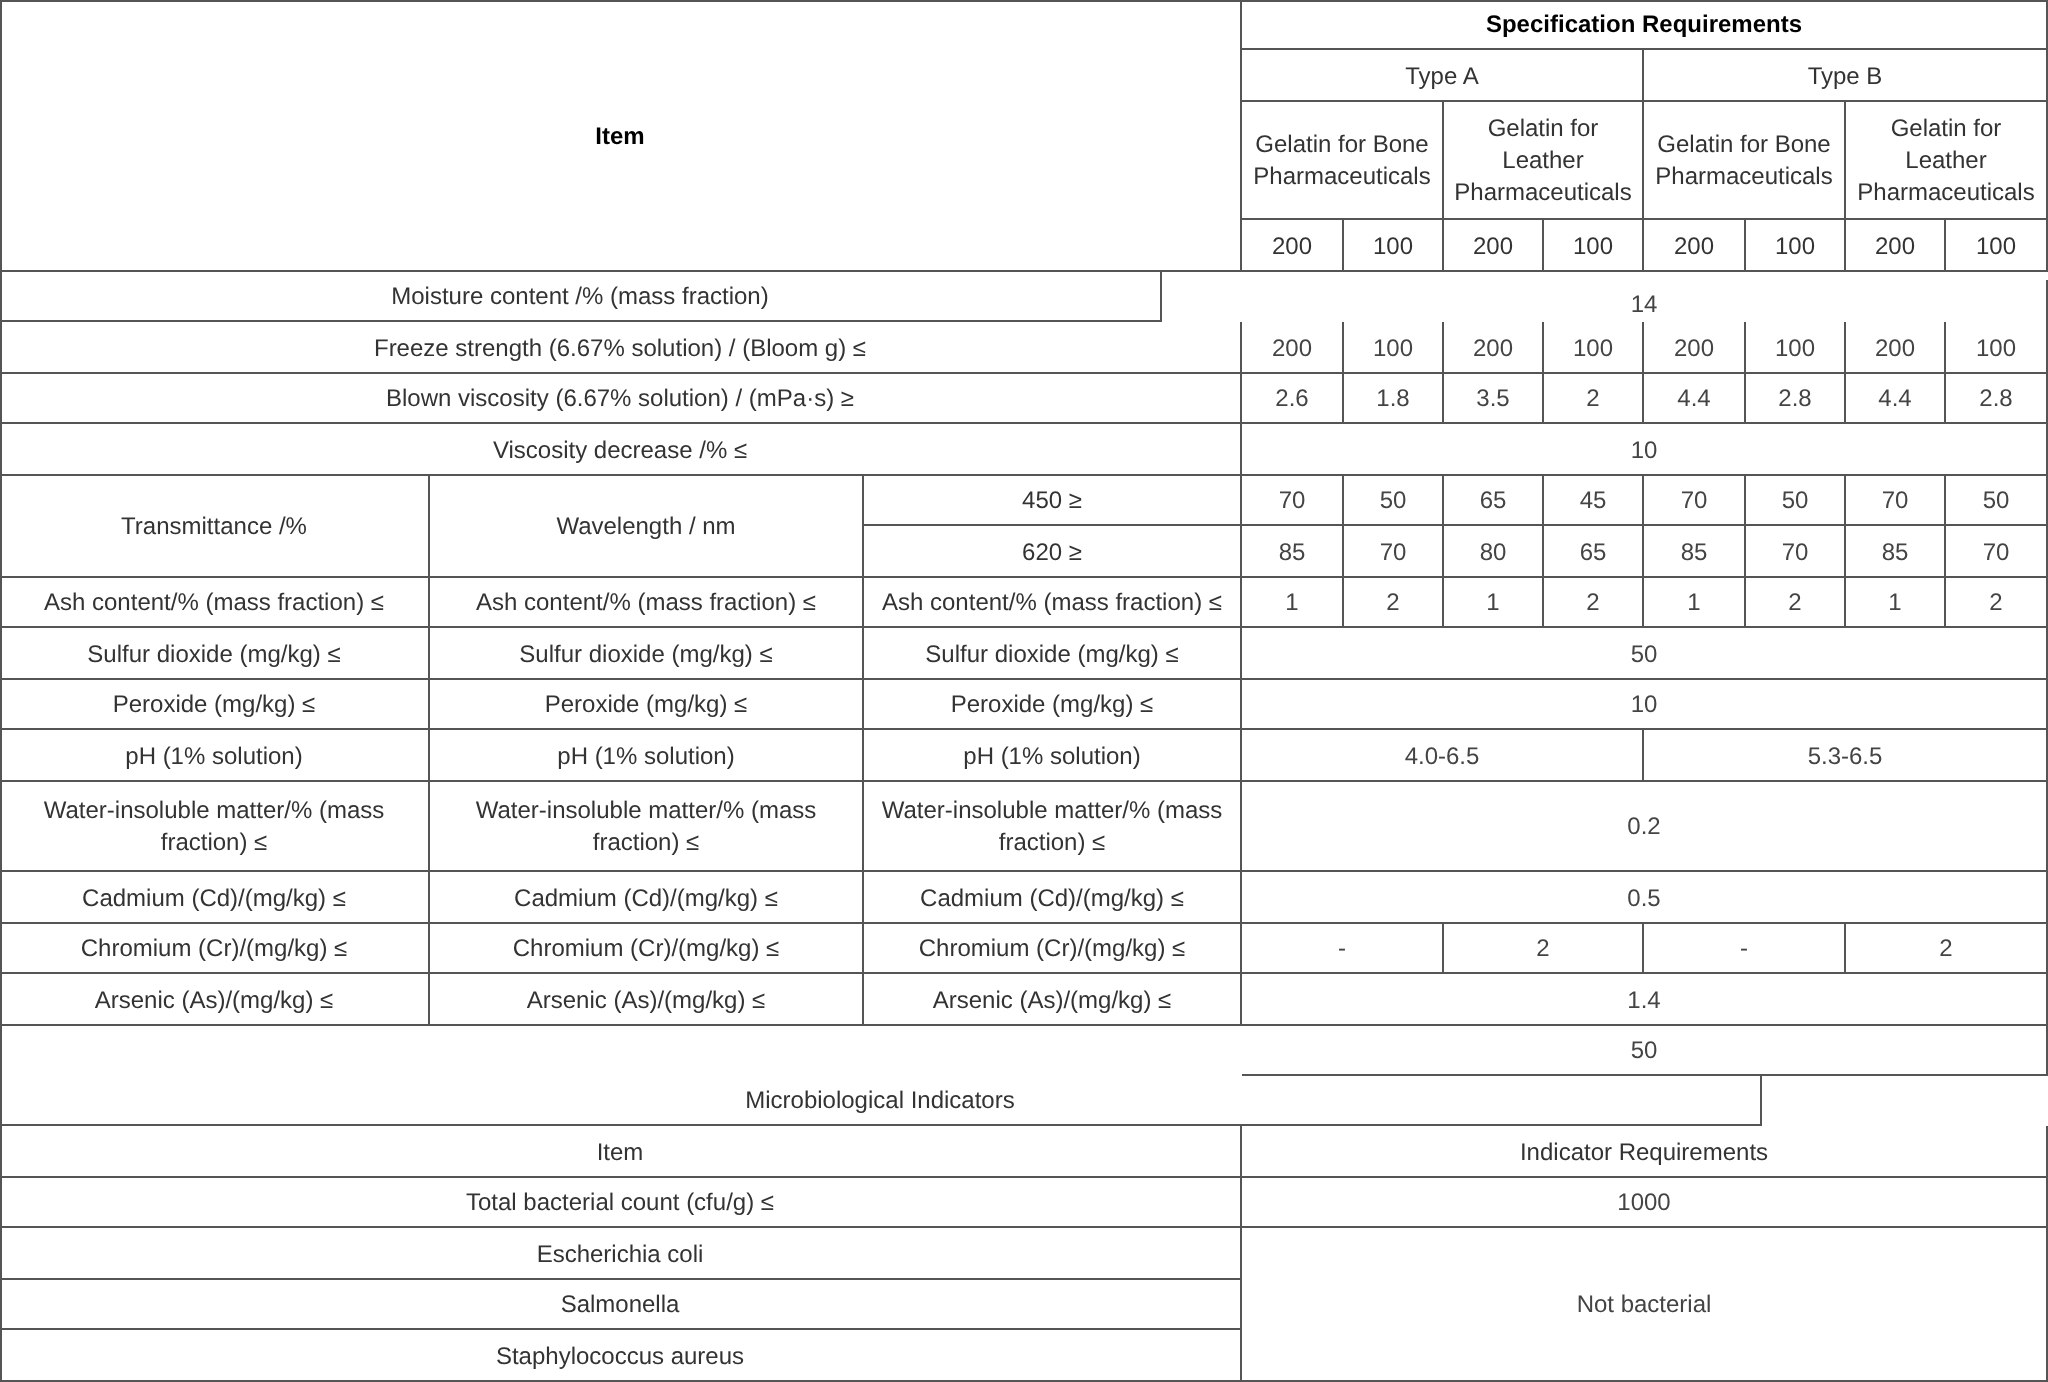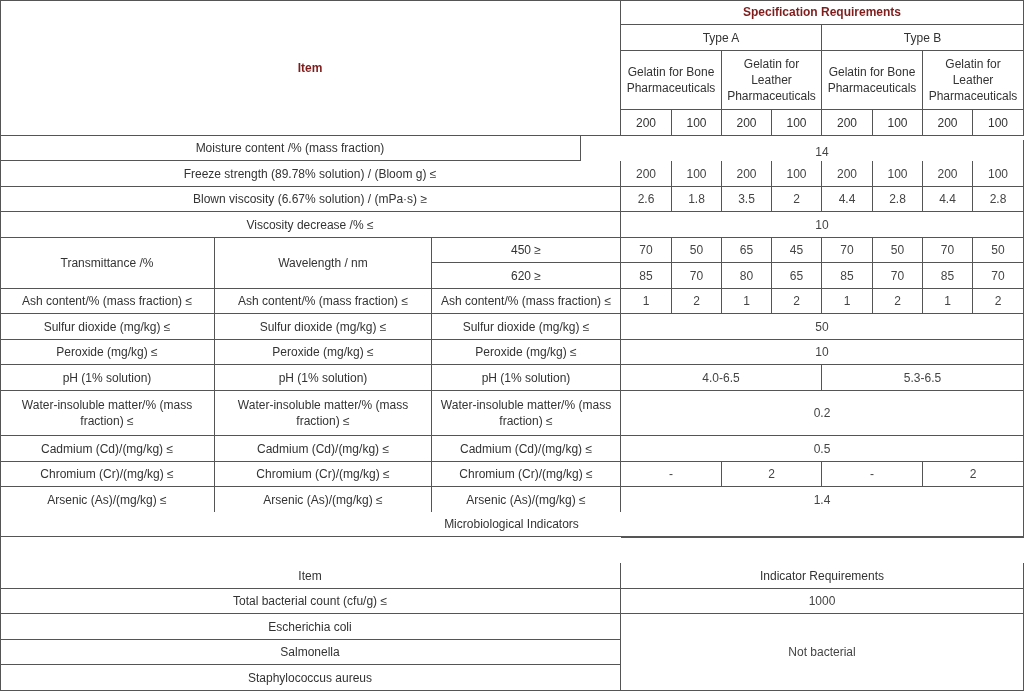--- a/index.html
+++ b/index.html
@@ -2,21 +2,21 @@
 <html><head>
 <meta charset="utf-8">
 <style>
   html, body { margin: 0; padding: 0; background: #ffffff; }
   body { width: 1024px; height: 691px; position: relative; overflow: hidden;
          font-family: "Liberation Sans", "DejaVu Sans", sans-serif; }
   #grid { position: absolute; left: 0; top: 0; width: 1024px; height: 691px; }
   .c { position: absolute; box-sizing: border-box; border-right: 1px solid #555; border-bottom: 1px solid #555;
        display: flex; align-items: center; justify-content: center; text-align: center;
        font-size: 12px; color: #333; line-height: 16px; padding: 0 4px; background: #fff; }
-  .b { font-weight: bold; color: #7f1d1d; }
+  .b { font-weight: bold; color: #000000; }
   .v { color: #444; }
   #frame { position: absolute; left: 0; top: 0; width: 1024px; height: 691px; box-sizing: border-box;
            border-left: 1px solid #555; border-top: 1px solid #555; pointer-events: none; }
 </style>
 </head>
 <body>
 
 <div id="grid">
     <div class="c b" style="left: 0px; top: 0px; width: 621px; height: 136px;">Item</div>
     <div class="c b" style="left: 621px; top: 0px; width: 403px; height: 25px;">Specification Requirements</div>
@@ -29,21 +29,21 @@
     <div class="c" style="left: 621px; top: 110px; width: 51px; height: 26px;">200</div>
     <div class="c" style="left: 672px; top: 110px; width: 50px; height: 26px;">100</div>
     <div class="c" style="left: 722px; top: 110px; width: 50px; height: 26px;">200</div>
     <div class="c" style="left: 772px; top: 110px; width: 50px; height: 26px;">100</div>
     <div class="c" style="left: 822px; top: 110px; width: 51px; height: 26px;">200</div>
     <div class="c" style="left: 873px; top: 110px; width: 50px; height: 26px;">100</div>
     <div class="c" style="left: 923px; top: 110px; width: 50px; height: 26px;">200</div>
     <div class="c" style="left: 973px; top: 110px; width: 51px; height: 26px;">100</div>
     <div class="c" style="left: 0px; top: 136px; width: 581px; height: 25px;">Moisture content /% (mass fraction)</div>
     <div class="c v" style="left: 621px; top: 140px; width: 403px; height: 25px;">14</div>
-    <div class="c" style="left: 0px; top: 161px; width: 621px; height: 26px;">Freeze strength (89.78% solution) / (Bloom g) ≤</div>
+    <div class="c" style="left: 0px; top: 161px; width: 621px; height: 26px;">Freeze strength (6.67% solution) / (Bloom g) ≤</div>
     <div class="c v" style="left: 621px; top: 161px; width: 51px; height: 26px;">200</div>
     <div class="c v" style="left: 672px; top: 161px; width: 50px; height: 26px;">100</div>
     <div class="c v" style="left: 722px; top: 161px; width: 50px; height: 26px;">200</div>
     <div class="c v" style="left: 772px; top: 161px; width: 50px; height: 26px;">100</div>
     <div class="c v" style="left: 822px; top: 161px; width: 51px; height: 26px;">200</div>
     <div class="c v" style="left: 873px; top: 161px; width: 50px; height: 26px;">100</div>
     <div class="c v" style="left: 923px; top: 161px; width: 50px; height: 26px;">200</div>
     <div class="c v" style="left: 973px; top: 161px; width: 51px; height: 26px;">100</div>
     <div class="c" style="left: 0px; top: 187px; width: 621px; height: 25px;">Blown viscosity (6.67% solution) / (mPa·s) ≥</div>
     <div class="c v" style="left: 621px; top: 187px; width: 51px; height: 25px;">2.6</div>
@@ -113,21 +113,21 @@
     <div class="c" style="left: 432px; top: 462px; width: 189px; height: 25px;">Chromium (Cr)/(mg/kg) ≤</div>
     <div class="c v" style="left: 621px; top: 462px; width: 101px; height: 25px;">-</div>
     <div class="c v" style="left: 722px; top: 462px; width: 100px; height: 25px;">2</div>
     <div class="c v" style="left: 822px; top: 462px; width: 101px; height: 25px;">-</div>
     <div class="c v" style="left: 923px; top: 462px; width: 101px; height: 25px;">2</div>
     <div class="c" style="left: 0px; top: 487px; width: 215px; height: 26px;">Arsenic (As)/(mg/kg) ≤</div>
     <div class="c" style="left: 215px; top: 487px; width: 217px; height: 26px;">Arsenic (As)/(mg/kg) ≤</div>
     <div class="c" style="left: 432px; top: 487px; width: 189px; height: 26px;">Arsenic (As)/(mg/kg) ≤</div>
     <div class="c v" style="left: 621px; top: 487px; width: 403px; height: 26px;">1.4</div>
     <div class="c v" style="left: 621px; top: 513px; width: 403px; height: 25px;">50</div>
-    <div class="c" style="left: 0px; top: 512px; width: 1024px; height: 25px;">Microbiological Indicators</div>
+    <div class="c" style="left: 0px; top: 538px; width: 881px; height: 25px;">Microbiological Indicators</div>
     <div class="c" style="left: 0px; top: 563px; width: 621px; height: 26px;">Item</div>
     <div class="c" style="left: 621px; top: 563px; width: 403px; height: 26px;">Indicator Requirements</div>
     <div class="c" style="left: 0px; top: 589px; width: 621px; height: 25px;">Total bacterial count (cfu/g) ≤</div>
     <div class="c v" style="left: 621px; top: 589px; width: 403px; height: 25px;">1000</div>
     <div class="c" style="left: 0px; top: 614px; width: 621px; height: 26px;">Escherichia coli</div>
     <div class="c" style="left: 0px; top: 640px; width: 621px; height: 25px;">Salmonella</div>
     <div class="c" style="left: 0px; top: 665px; width: 621px; height: 26px;">Staphylococcus aureus</div>
     <div class="c v" style="left: 621px; top: 614px; width: 403px; height: 77px;">Not bacterial</div>
   </div>
 <div id="frame"></div>

